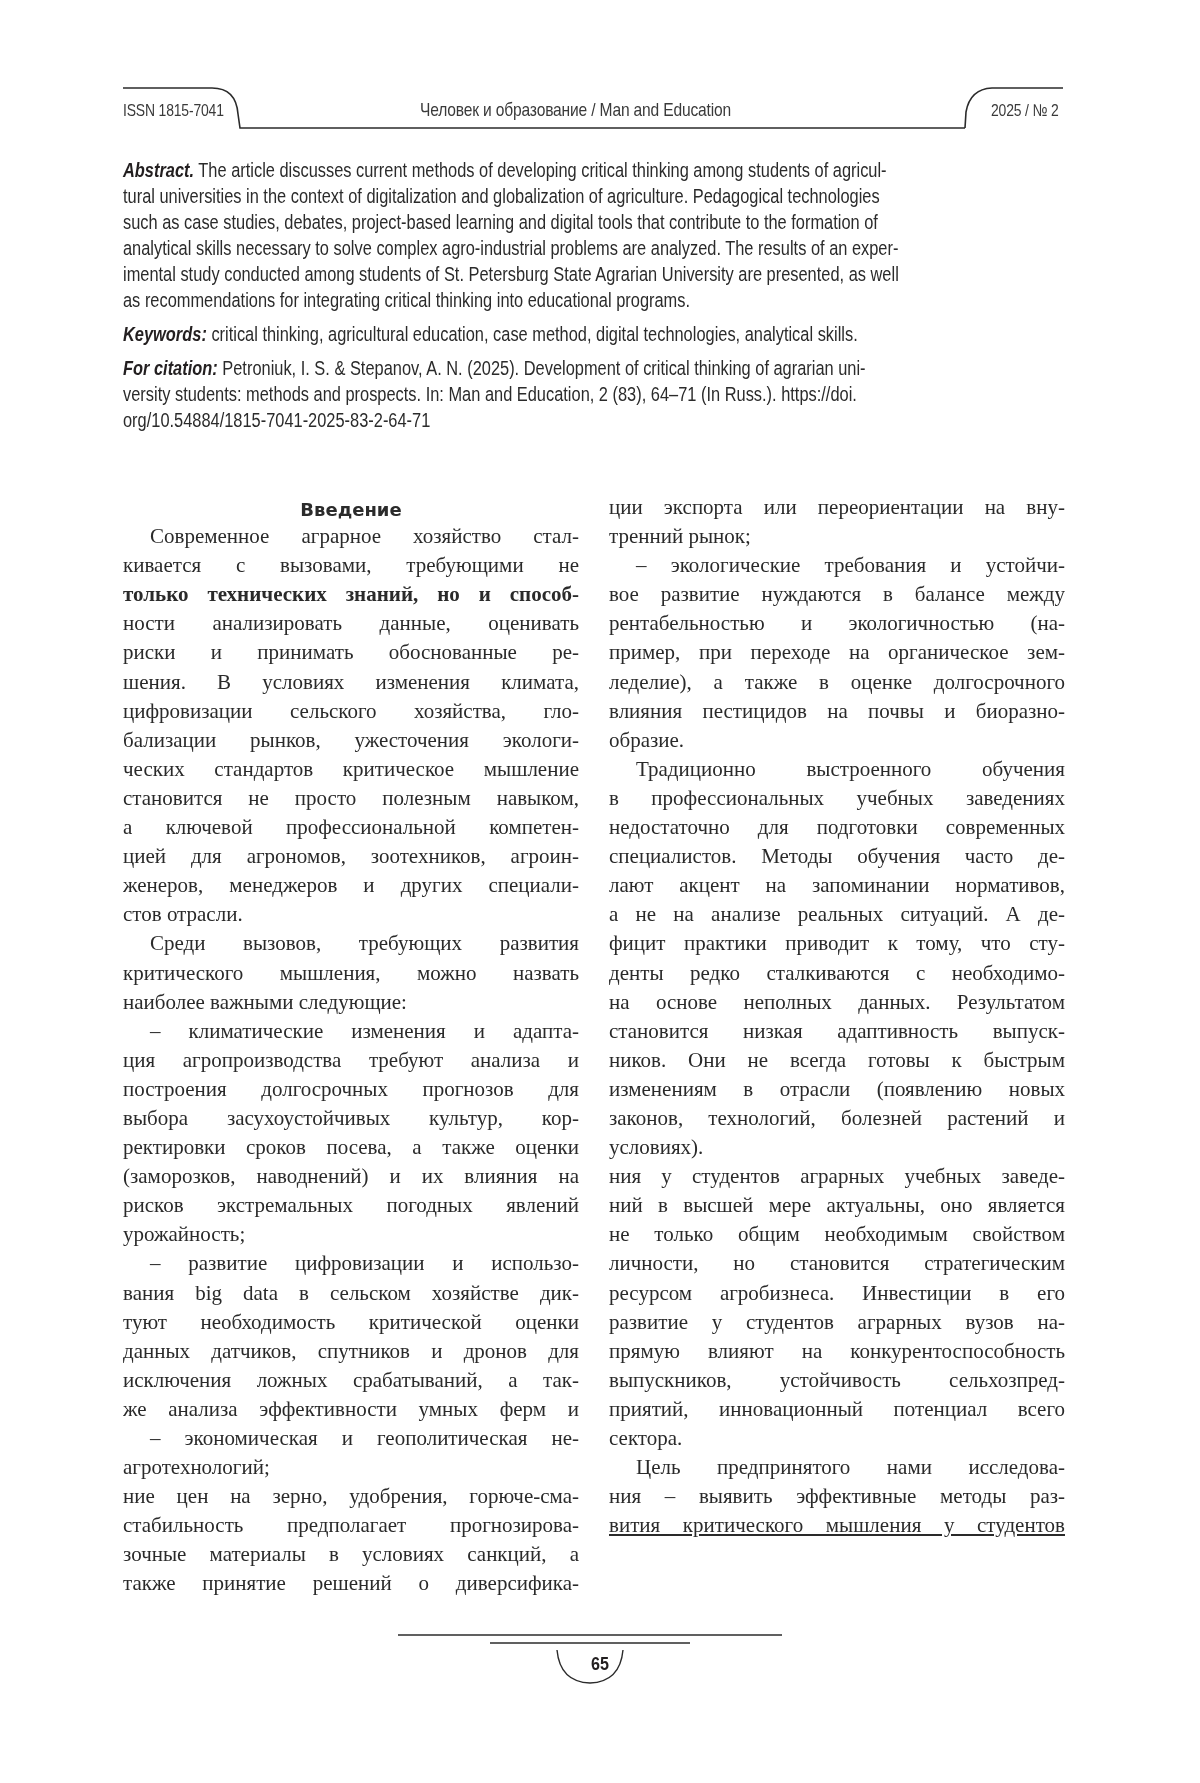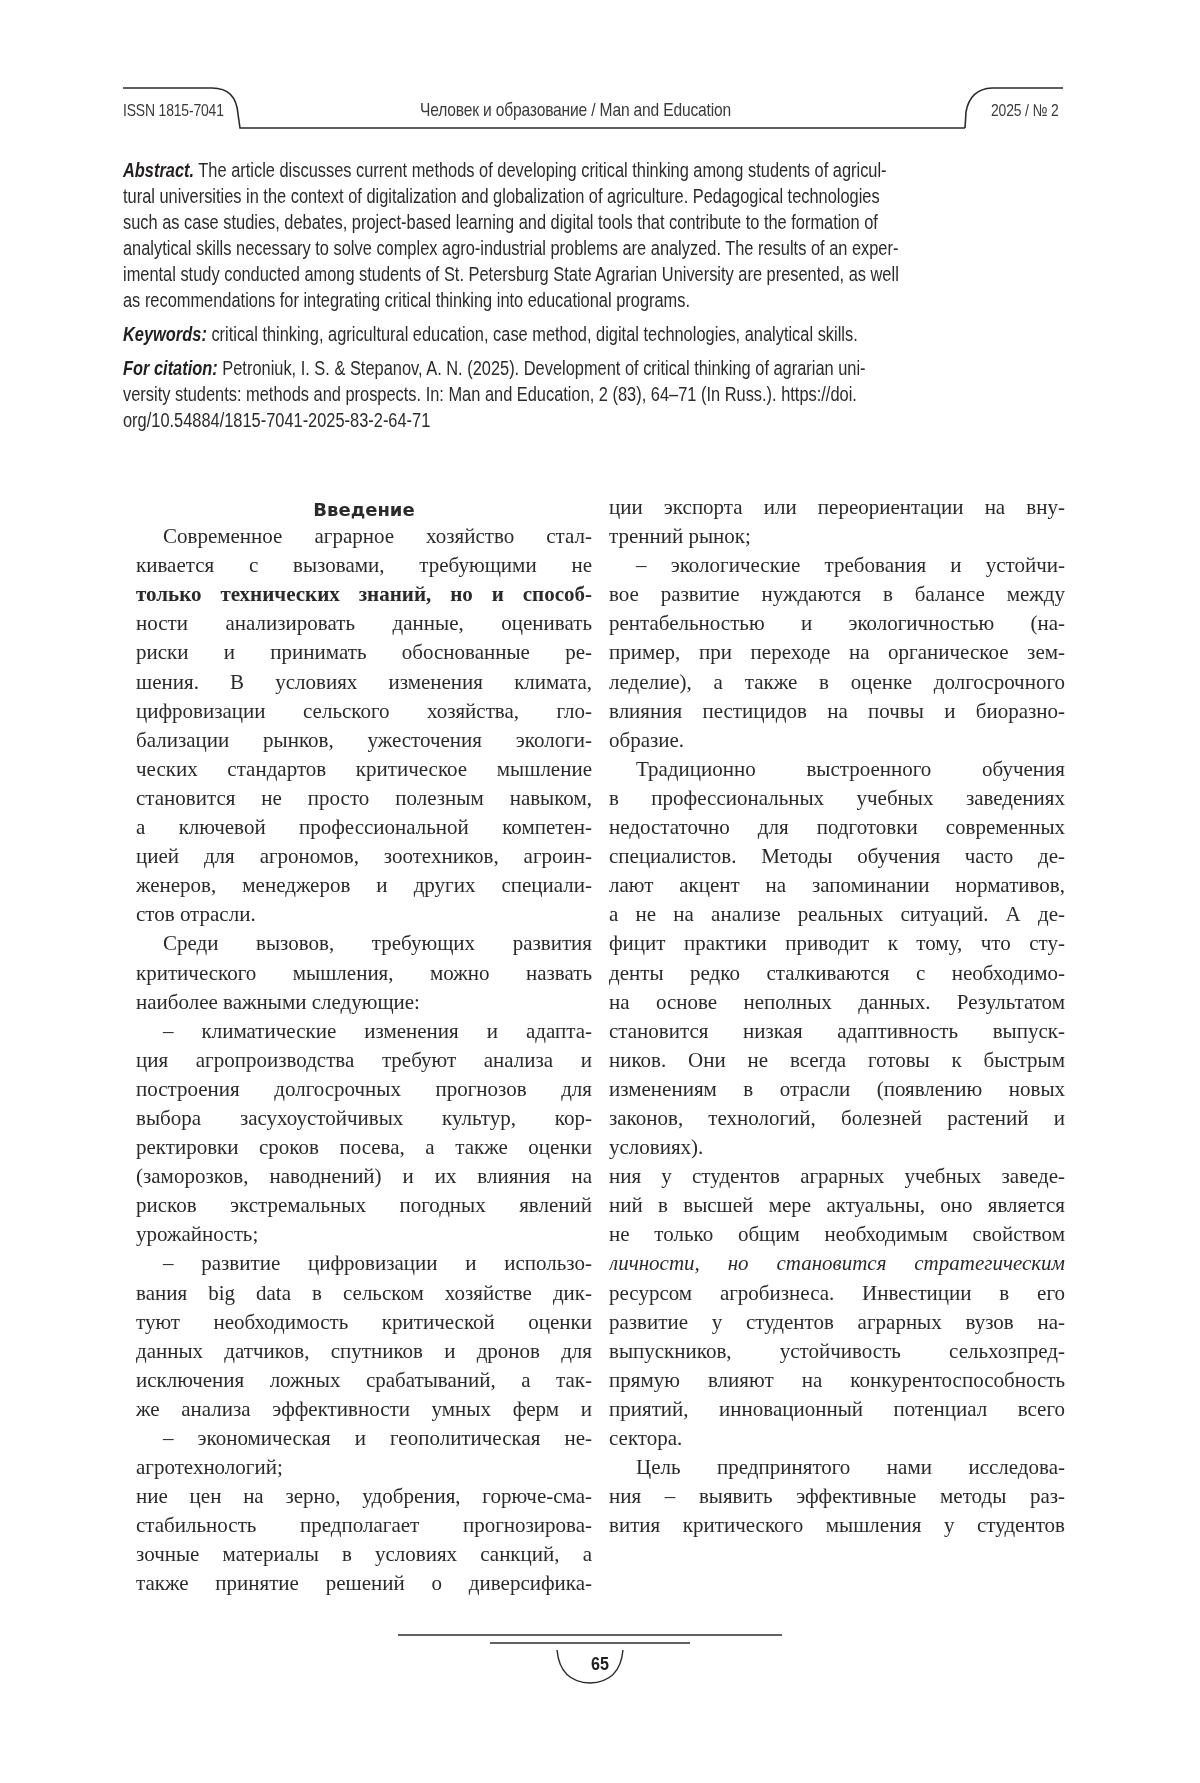--- a/index.html
+++ b/index.html
@@ -15,21 +15,21 @@
 
   
   #abstract-block { position: absolute; left: 123px; top: 157px; width: 1178px; transform: scaleX(0.8); transform-origin: left top; font-family: "Liberation Sans", sans-serif; font-size: 20.5px; line-height: 26px; color: #2b2b2b; }
   .ab-line { white-space: nowrap; height: 26px; }
   .ab-label { font-weight: bold; font-style: italic; color: #231f20; }
   #keywords { margin-top: 8px; }
   #citation { margin-top: 8px; }
 
   
   .col { position: absolute; top: 493px; width: 456px; font-family: "Liberation Serif", serif; font-size: 21px; line-height: 29.1px; color: #2a2a2a; }
-  #col-left { left: 136px; }
+  #col-left { left: 123px; }
   #col-right { left: 609px; }
   .bl { height: 29.1px; white-space: nowrap; text-align: justify; text-align-last: justify; overflow: hidden; }
   .bl.last { text-align-last: left; }
   .bl.indent { padding-left: 27px; }
   .section-heading { height: 29.1px; text-align: center; font-family: "DejaVu Sans", sans-serif; font-weight: bold; font-size: 18px; line-height: 33px; color: #2b2b2b; }
 
   
   #footer { position: absolute; left: 0; top: 1620px; width: 1200px; height: 100px; }
   #page-number { position: absolute; left: 577px; top: 1653px; width: 46px; text-align: center; font-family: "Liberation Sans", sans-serif; font-weight: bold; font-size: 19px; color: #231f20; transform: scaleX(0.85); }
 </style>
@@ -123,30 +123,30 @@
     <div class="bl" style="white-space: normal; text-align-last: justify;">денты редко сталкиваются с необходимо-</div>
     <div class="bl" style="white-space: normal; text-align-last: justify;">на основе неполных данных. Результатом</div>
     <div class="bl" style="white-space: normal; text-align-last: justify;">становится низкая адаптивность выпуск-</div>
     <div class="bl" style="white-space: normal; text-align-last: justify;">ников. Они не всегда готовы к быстрым</div>
     <div class="bl" style="white-space: normal; text-align-last: justify;">изменениям в отрасли (появлению новых</div>
     <div class="bl" style="white-space: normal; text-align-last: justify;">законов, технологий, болезней растений и</div>
     <div class="bl last">условиях).</div>
     <div class="bl" style="white-space: normal; text-align-last: justify;">ния у студентов аграрных учебных заведе-</div>
     <div class="bl" style="white-space: normal; text-align-last: justify;">ний в высшей мере актуальны, оно является</div>
     <div class="bl" style="white-space: normal; text-align-last: justify;">не только общим необходимым свойством</div>
-    <div class="bl" style="white-space: normal; text-align-last: justify; font-style: italic;">личности, но становится стратегическим</div>
+    <div class="bl" style="white-space: normal; text-align-last: justify;">личности, но становится стратегическим</div>
     <div class="bl" style="white-space: normal; text-align-last: justify;">ресурсом агробизнеса. Инвестиции в его</div>
     <div class="bl" style="white-space: normal; text-align-last: justify;">развитие у студентов аграрных вузов на-</div>
+    <div class="bl" style="white-space: normal; text-align-last: justify;">прямую влияют на конкурентоспособность</div>
     <div class="bl" style="white-space: normal; text-align-last: justify;">выпускников, устойчивость сельхозпред-</div>
-    <div class="bl" style="white-space: normal; text-align-last: justify;">прямую влияют на конкурентоспособность</div>
     <div class="bl" style="white-space: normal; text-align-last: justify;">приятий, инновационный потенциал всего</div>
     <div class="bl last">сектора.</div>
     <div class="bl indent" style="white-space: normal; text-align-last: justify;">Цель предпринятого нами исследова-</div>
     <div class="bl" style="white-space: normal; text-align-last: justify;">ния – выявить эффективные методы раз-</div>
-    <div class="bl" style="white-space: normal; text-align-last: justify;">вития критического мышления у студентов</div>
+    <div class="bl" style="white-space: normal; text-align-last: justify; text-decoration: underline;">вития критического мышления у студентов</div>
   </div>
 
 <div id="footer">
   <svg width="1200" height="100">
     <line x1="398" y1="15" x2="782" y2="15" stroke="#2b2b2b" stroke-width="1.6"></line>
     <line x1="490" y1="23" x2="690" y2="23" stroke="#2b2b2b" stroke-width="1.6"></line>
     <path d="M557 30 Q560 62 590 63 Q620 62 623 30" fill="none" stroke="#2b2b2b" stroke-width="1.4"></path>
   </svg>
 </div>
 <div id="page-number">65</div>

